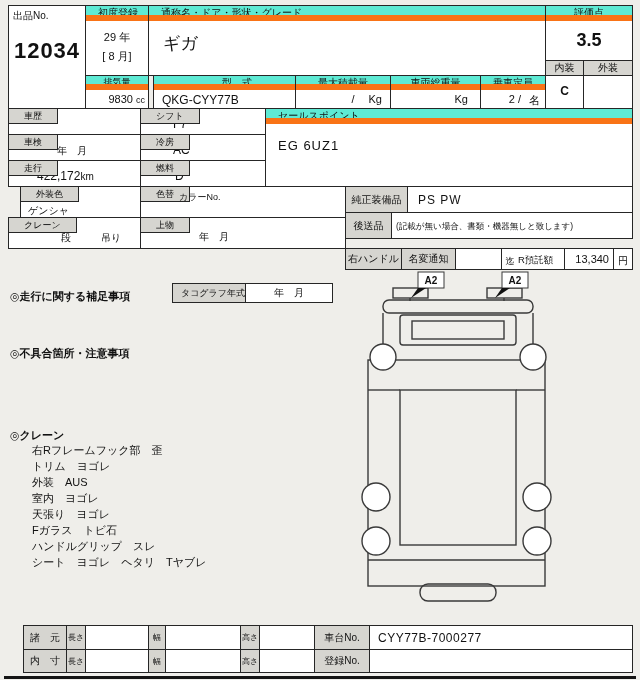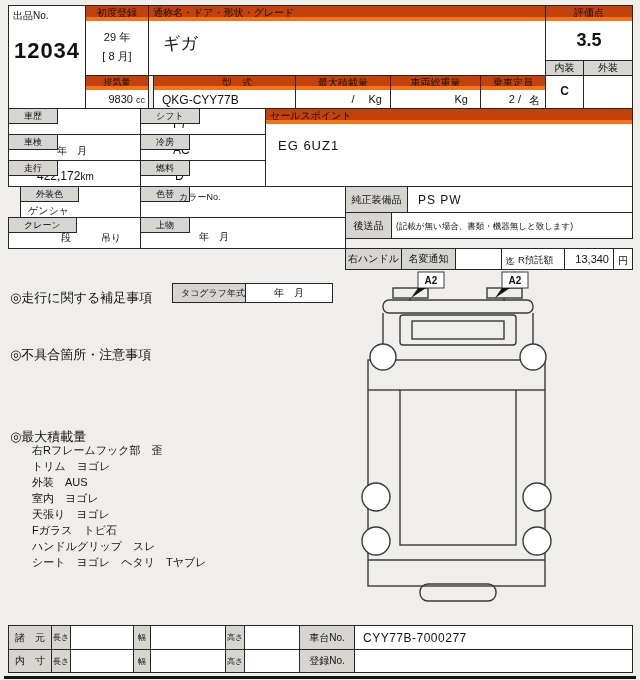--- a/index.html
+++ b/index.html
@@ -1,28 +1,28 @@
 <!DOCTYPE html>
 <html><head>
 <meta charset="utf-8">
 <style>
   *{margin:0;padding:0;box-sizing:border-box}
   body{background:#dcdbd8;font-family:"Liberation Sans","DejaVu Sans",sans-serif;color:#111}
   .sheet{position:relative;width:640px;height:680px;background:#efeeea;overflow:hidden}
   .cell{position:absolute;background:#fff;border:1px solid #262626}
-  .hdr{background:#c2410c;border-bottom:4px solid #f97316;font-size:10px;line-height:14px;height:15px;padding:0 4px;white-space:nowrap;overflow:hidden}
+  .hdr{background:#5eead4;border-bottom:6px solid #f97316;font-size:10px;line-height:14px;height:15px;padding:0 12px;white-space:nowrap;overflow:hidden}
   .center{text-align:center}
   .tag{position:absolute;top:0;left:0;background:#d6d5d0;border-right:1px solid #262626;border-bottom:1px solid #262626;font-size:9px;line-height:12px;padding:1px 15px;white-space:nowrap}
   .sidehdr{background:#d6d5d0;border-right:1px solid #262626;font-size:10px;display:flex;align-items:center;justify-content:center;flex-shrink:0;white-space:nowrap}
-  .rtitle{position:absolute;font-size:13px;font-weight:normal;white-space:nowrap}
+  .rtitle{position:absolute;font-size:11px;font-weight:bold;white-space:nowrap}
   .brow{display:flex}
   .bhdr{background:#d6d5d0;border:1px solid #262626;font-size:10px;display:flex;align-items:center;justify-content:center;margin-left:-1px;white-space:nowrap}
   .bsub{background:#d6d5d0;border:1px solid #262626;font-size:8px;display:flex;align-items:center;justify-content:center;margin-left:-1px;white-space:nowrap}
   .bval{background:#fff;border:1px solid #262626;margin-left:-1px}
-  .brow > :first-child{margin-left:0}
+  .brow > :first-child{margin-left:15px}
 </style>
 </head>
 <body>
 
 <div class="sheet">
 
   <div class="cell" style="left:8px;top:5px;width:78px;height:104px">
     <div style="font-size:10px;padding:3px 4px">出品No.</div>
     <div style="text-align:center;padding-top:12px;font-size:22px;font-weight:bold;letter-spacing:1px">12034</div>
   </div>
@@ -165,21 +165,21 @@
     <div style="width:46px;font-size:9.5px;padding-top:5px;white-space:nowrap">R預託額</div>
     <div style="width:50px;border-left:1px solid #262626;border-right:1px solid #262626;font-size:11px;text-align:right;padding:4px 4px 0 0">13,340</div>
     <div style="flex:1;font-size:10px;text-align:center;padding-top:5px">円</div>
   </div>
 
   <div class="rtitle" style="left:10px;top:289px">◎走行に関する補足事項</div>
   <div class="cell" style="left:172px;top:283px;width:74px;height:20px;background:#d6d5d0;font-size:9px;text-align:right;line-height:18px">タコグラフ年式</div>
   <div class="cell" style="left:245px;top:283px;width:88px;height:20px;font-size:10px;text-align:center;line-height:18px">年　月</div>
 
   <div class="rtitle" style="left:10px;top:346px">◎不具合箇所・注意事項</div>
-  <div class="rtitle" style="left:10px;top:428px">◎最大積載量</div>
+  <div class="rtitle" style="left:10px;top:428px">◎クレーン</div>
 
   <div style="position:absolute;left:32px;top:442px;font-size:11px;line-height:16px;white-space:nowrap">
     <div>右Rフレームフック部　歪</div>
     <div>トリム　ヨゴレ</div>
     <div>外装　AUS</div>
     <div>室内　ヨゴレ</div>
     <div>天張り　ヨゴレ</div>
     <div>Fガラス　トビ石</div>
     <div>ハンドルグリップ　スレ</div>
     <div>シート　ヨゴレ　ヘタリ　Tヤブレ</div>

